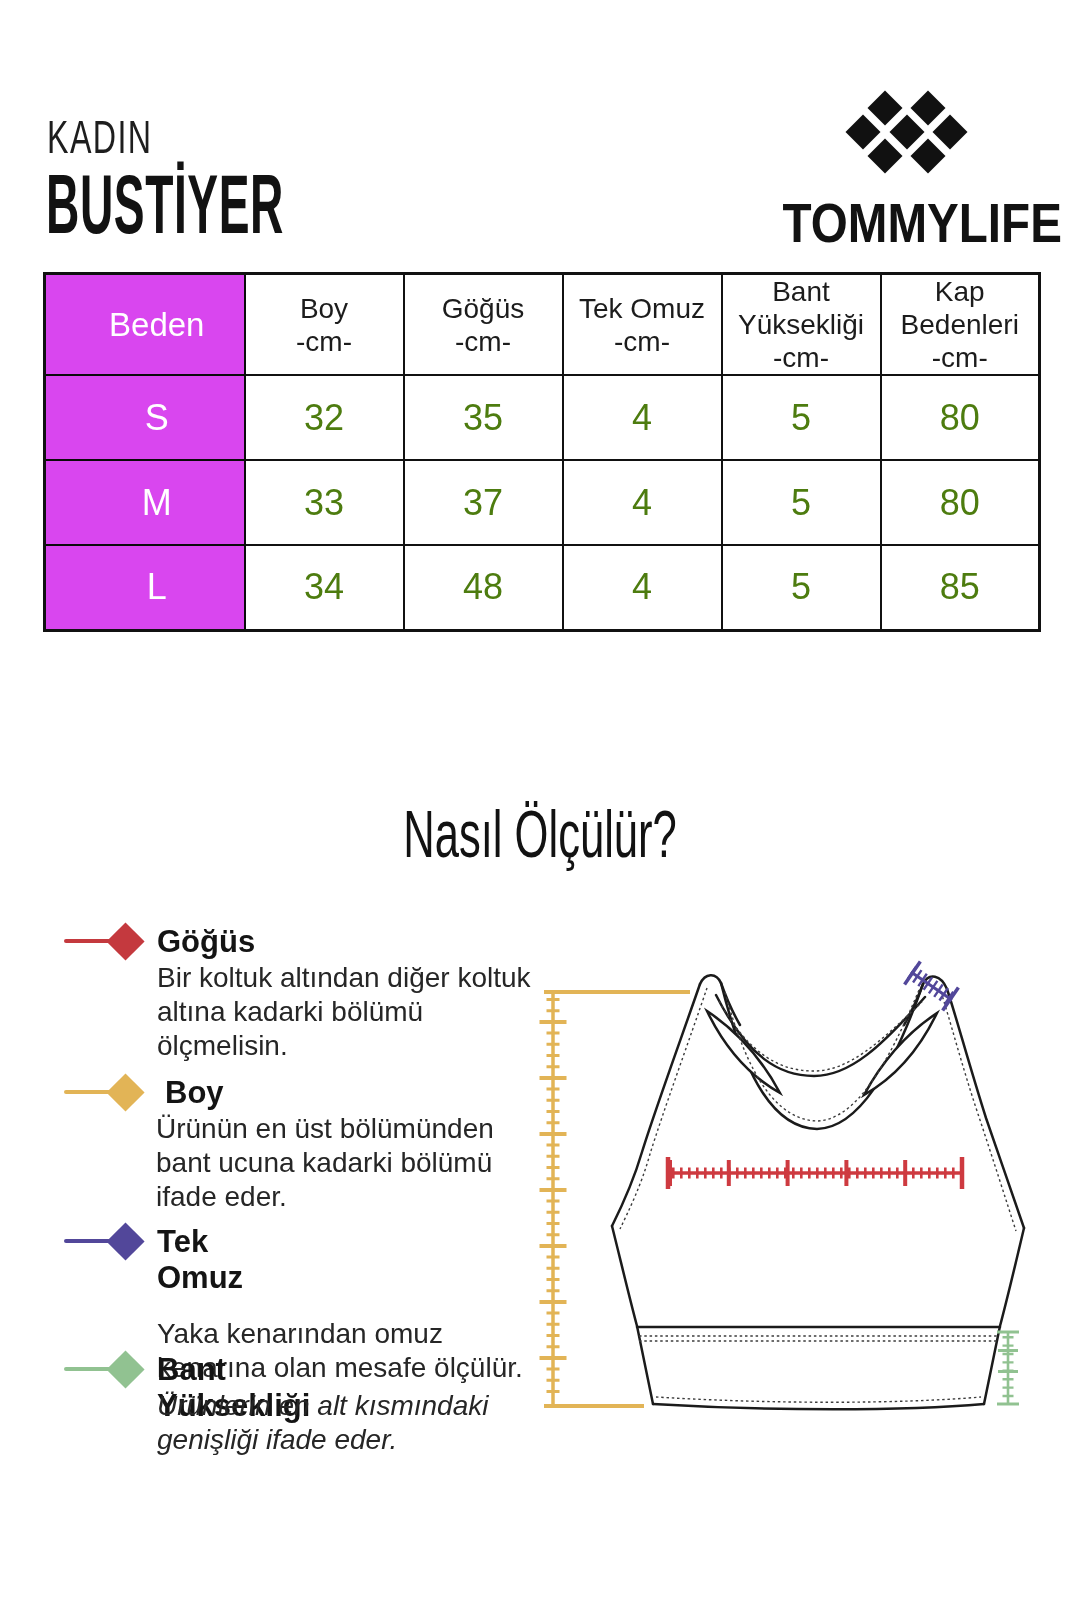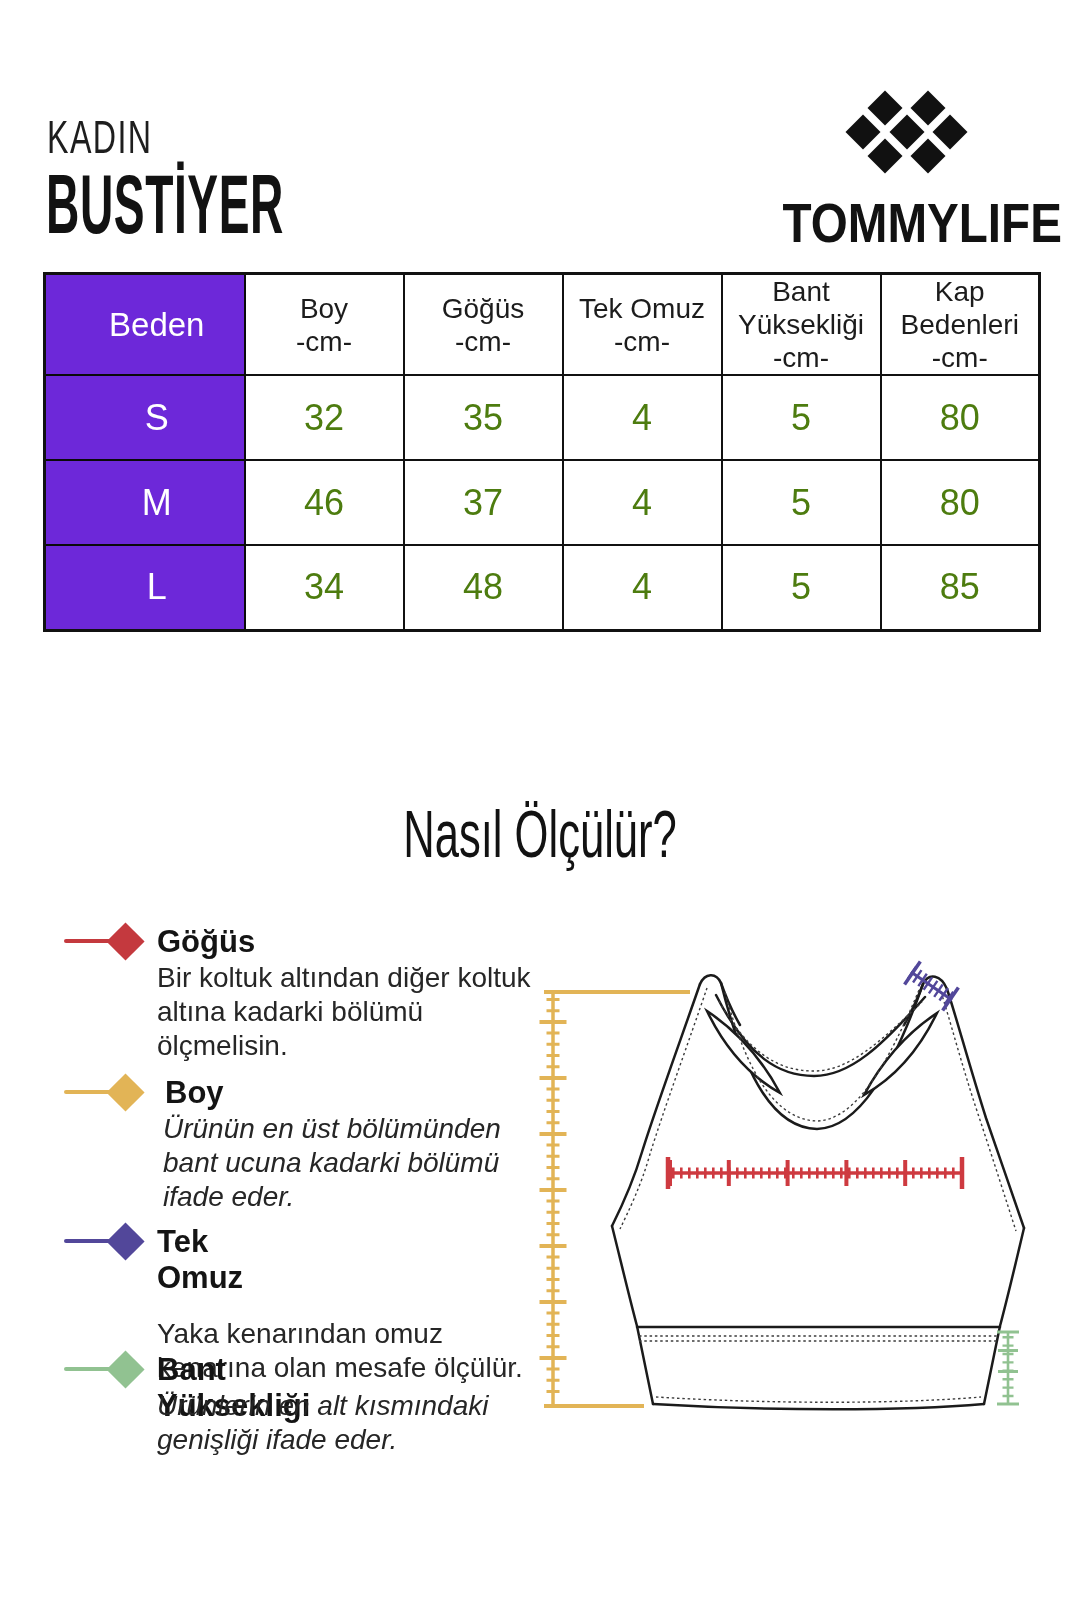--- a/index.html
+++ b/index.html
@@ -17,21 +17,21 @@
 
   
   table.size-table { position:absolute; left:43px; top:272px; border-collapse:collapse;
     border:3px solid #111; table-layout:fixed; }
   .size-table col.c-size { width:200px; }
   .size-table col.c-val  { width:159px; }
   .size-table th, .size-table td { border:2.5px solid #111; text-align:center; vertical-align:middle; }
   .size-table thead th { height:96px; font-size:28px; font-weight:400; line-height:33px; color:#1c1c1c; }
   .size-table tbody th, .size-table tbody td { height:85px; }
   .size-table td { font-size:36px; font-weight:400; color:#4d7c0f; }
-  .size-table .dark { background:#6d28d9; color:#fff; border-color:#0a0a0a;padding-left:24px; }
+  .size-table .dark { background:#d946ef; color:#fff; border-color:#0a0a0a;padding-left:24px; }
   .size-table thead th.dark { font-size:33px; font-weight:400; }
   .size-table tbody th.dark { font-size:36px; font-weight:400; }
 
   
   .measure-title { position:absolute; left:0; top:796px; width:1080px; text-align:center;
     font-size:66px; font-weight:400; transform:scaleX(0.66); color:#121212; }
 
   .legend-item { position:absolute; left:0; }
   .legend-line { position:absolute; height:4px; width:62px; left:64px; border-radius:2px; }
   .legend-diamond { position:absolute; width:27px; height:27px; transform:rotate(45deg); }
@@ -87,21 +87,21 @@
     <tr>
       <th class="dark">S</th>
       <td>32</td>
       <td>35</td>
       <td>4</td>
       <td>5</td>
       <td>80</td>
     </tr>
     <tr>
       <th class="dark">M</th>
-      <td>46</td>
+      <td>33</td>
       <td>37</td>
       <td>4</td>
       <td>5</td>
       <td>80</td>
     </tr>
     <tr>
       <th class="dark">L</th>
       <td>34</td>
       <td>48</td>
       <td>4</td>
@@ -117,21 +117,21 @@
   <span class="legend-line c-red" style="top:939px;"></span>
   <span class="legend-diamond c-red" style="left:112px; top:928px;"></span>
   <div class="legend-title" style="top:924px;">Göğüs</div>
   <div class="legend-desc" style="top:961px;">Bir koltuk altından diğer koltuk altına kadarki bölümü ölçmelisin.</div>
 </div>
 
 <div class="legend-item">
   <span class="legend-line c-gold" style="top:1090px;"></span>
   <span class="legend-diamond c-gold" style="left:112px; top:1079px;"></span>
   <div class="legend-title" style="top:1075px; left:165px;">Boy</div>
-  <div class="legend-desc" style="top:1112px; left:163px;font-style:italic;">Ürünün en üst bölümünden bant ucuna kadarki bölümü ifade eder.</div>
+  <div class="legend-desc" style="top:1112px; left:156px;">Ürünün en üst bölümünden bant ucuna kadarki bölümü ifade eder.</div>
 </div>
 
 <div class="legend-item">
   <span class="legend-line c-purple" style="top:1239px;"></span>
   <span class="legend-diamond c-purple" style="left:112px; top:1228px;"></span>
   <div class="legend-title" style="top:1224px;">Tek Omuz</div>
   <div class="legend-desc" style="top:1317px;">Yaka kenarından omuz kenarına olan mesafe ölçülür.</div>
 </div>
 
 <div class="legend-item">

